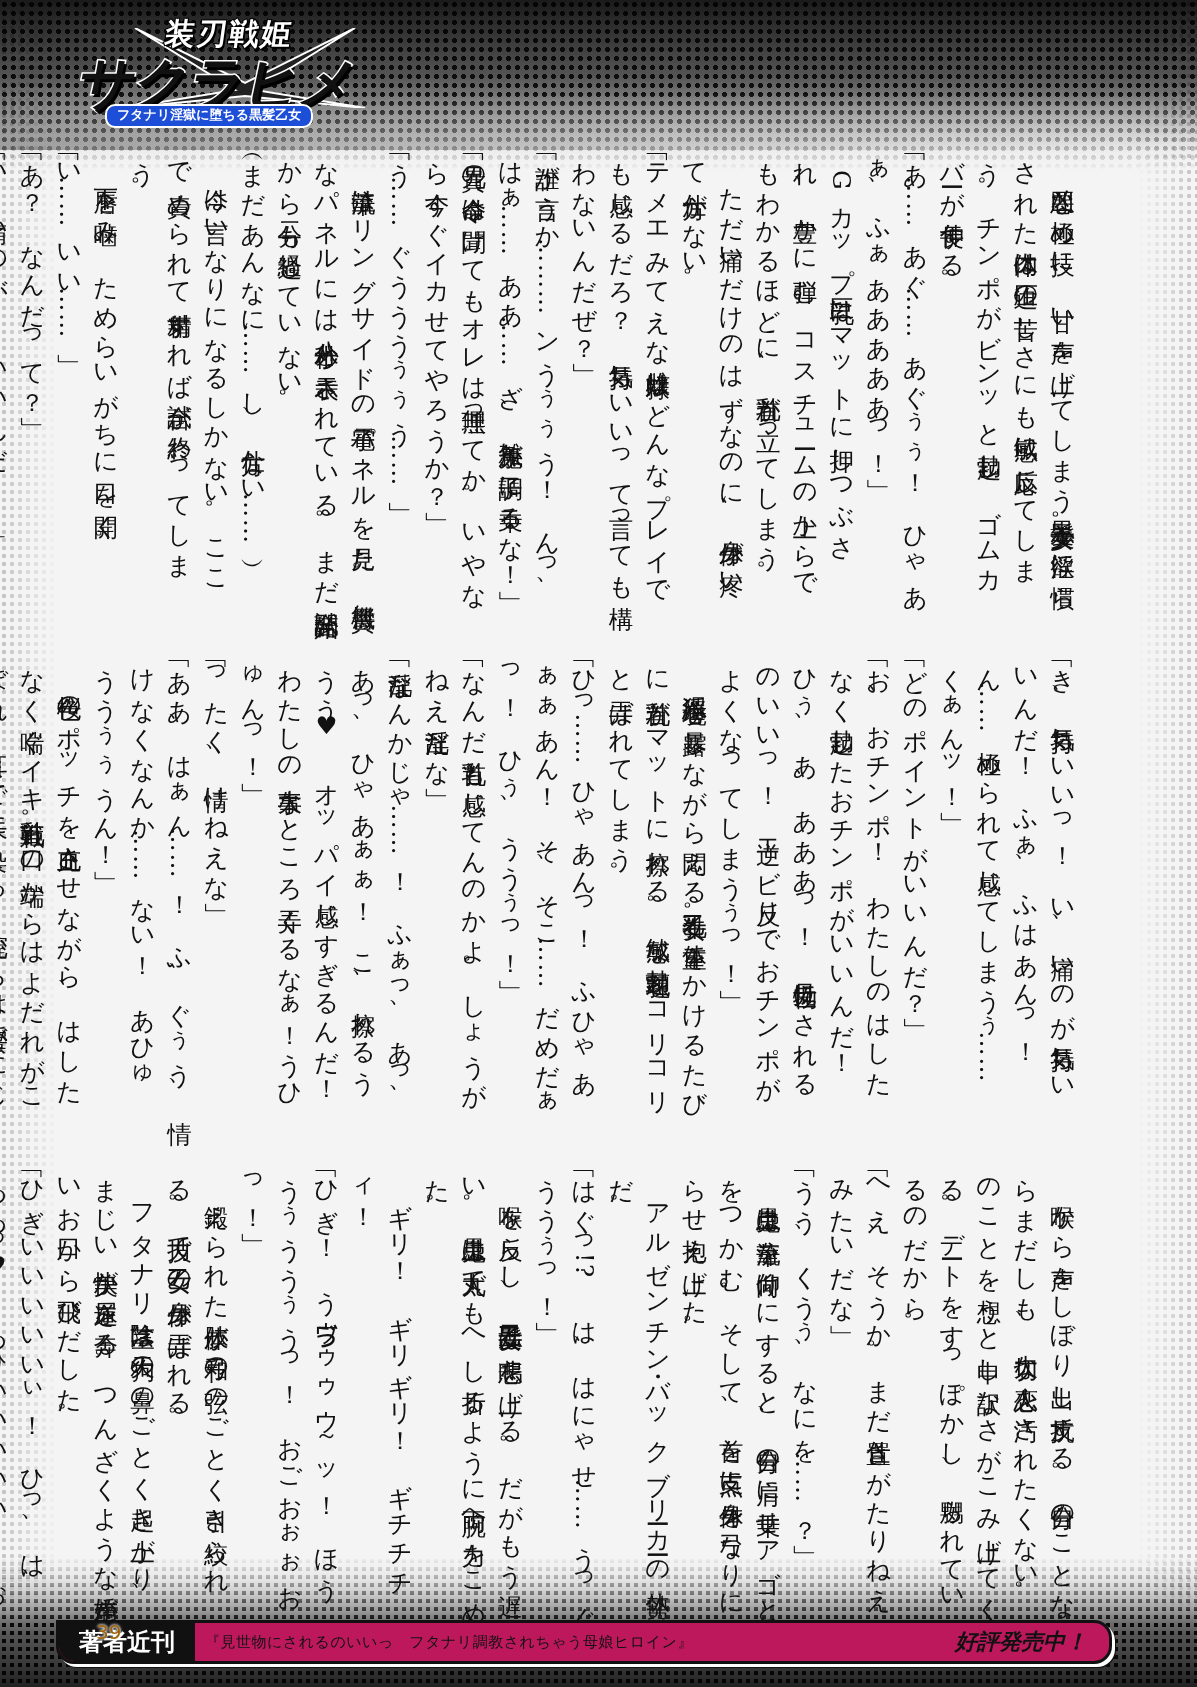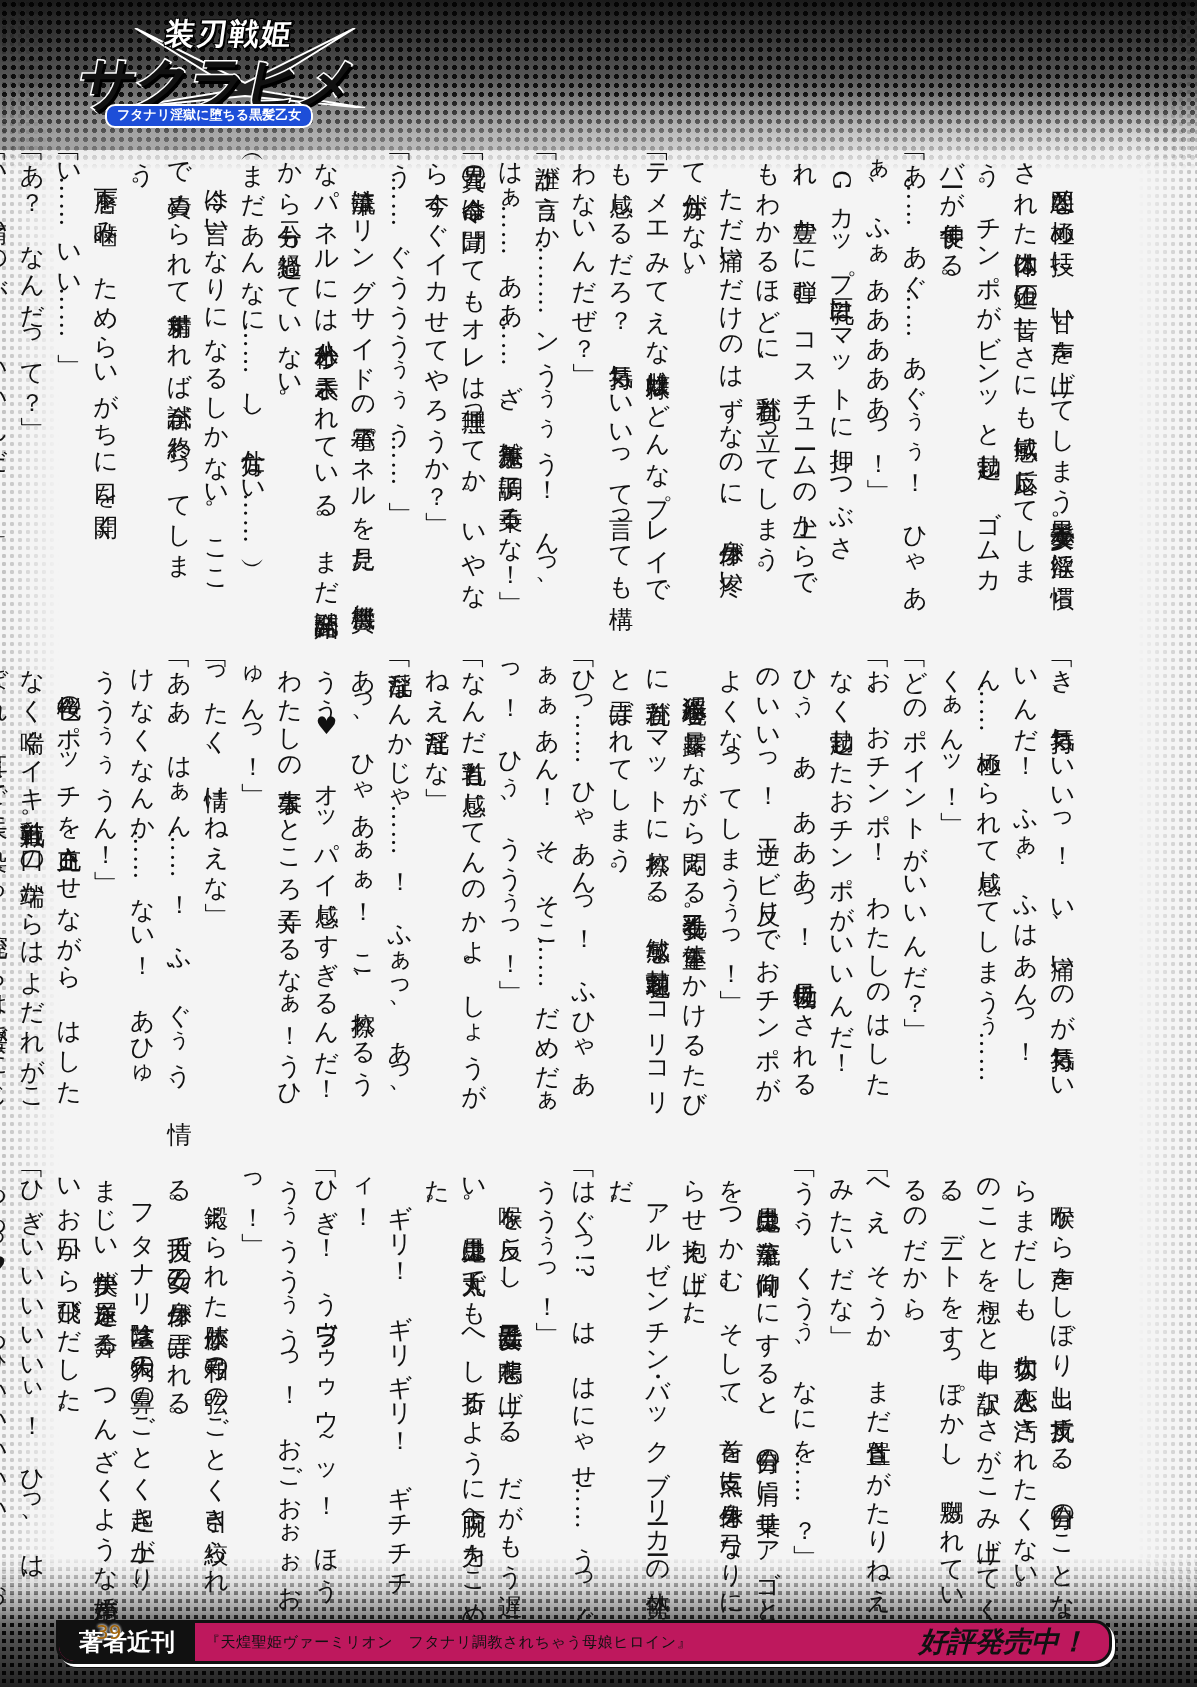--- a/index.html
+++ b/index.html
@@ -98,21 +98,21 @@
       background:#111; color:#fff; height:100%; display:flex; align-items:center;
       padding:0 20px; font-family:"DejaVu Sans", sans-serif; font-weight:bold; font-size:24px;
       border-radius:0 0 0 14px;
     }
     .footer-title {
       flex:1; padding-left:10px; font-family:"DejaVu Sans", sans-serif; font-size:15px;
       color:#111; white-space:nowrap; letter-spacing:0.5px;
     }
     .footer-status {
       padding-right:22px; font-family:"DejaVu Sans", sans-serif; font-weight:bold; font-style:italic;
-      font-size:28px; color:#111; white-space:nowrap;
+      font-size:22px; color:#111; white-space:nowrap;
     }
   </style>
 </head>
 <body>
 
 <div class="halftone-top-tone"></div>
 <div class="halftone-top"></div>
 <div class="halftone-side left"></div>
 <div class="halftone-side right"></div>
 <div class="halftone-bottom"></div>
@@ -165,16 +165,16 @@
     <p class="indent">喉を反らし、黒髪乙女は悲鳴を上げる。だがもう遅い。土愚鬼は丸太でもへし折るように両腕へ力をこめた。</p>
     <p class="indent">ギリ！　ギリギリ！　ギチチチィ！</p>
     <p>「ひぎ！　うゔウゥゥウ～ッ！　ほううぅううぅうっ！　おごおぉぉおっ！」</p>
     <p class="indent">鍛えられた肢体が和弓の弦のごとく引き絞られる。力技で乙女の身体が弄ばれる。</p>
     <p class="indent">フタナリ陰茎は天狗の鼻のごとく起き上がり、凄まじい快美が尿道を奔る。つんざくような嬌声が可愛いお口から飛びだした。</p>
     <p>「ひぎいいいいいぃ！　ひっ、は、ああっ♥　あひいいいいい！　おひいい！　ダメッ！　ダメッ！それだめえぇぇぇ♥」</p>
   </div>
 
 <div class="footer-banner">
   <div class="footer-label">著者近刊</div>
-  <div class="footer-title">『天煌聖姫ヴァーミリオン　フタナリ調教されちゃう母娘ヒロイン』</div>
+  <div class="footer-title">『見世物にされるのいいっ　フタナリ調教されちゃう母娘ヒロイン』</div>
   <div class="footer-status">好評発売中！</div>
 </div>
 <div class="page-number">39</div>
 
 </body></html>

